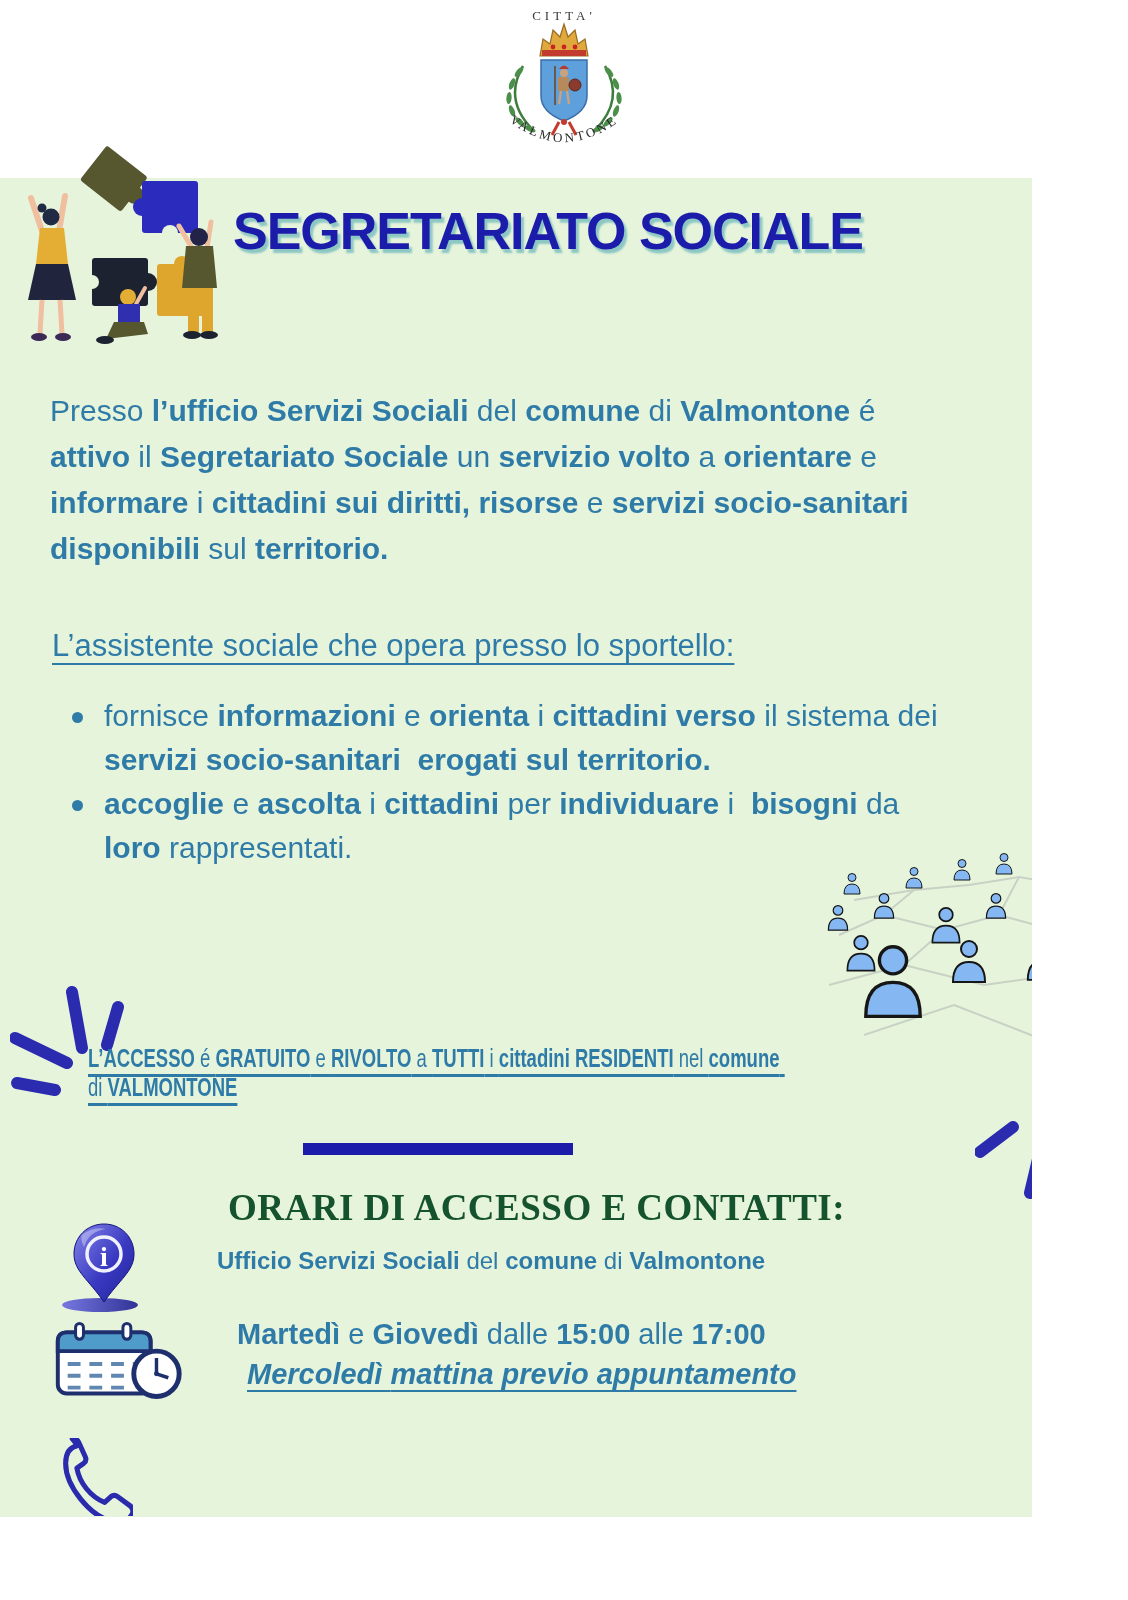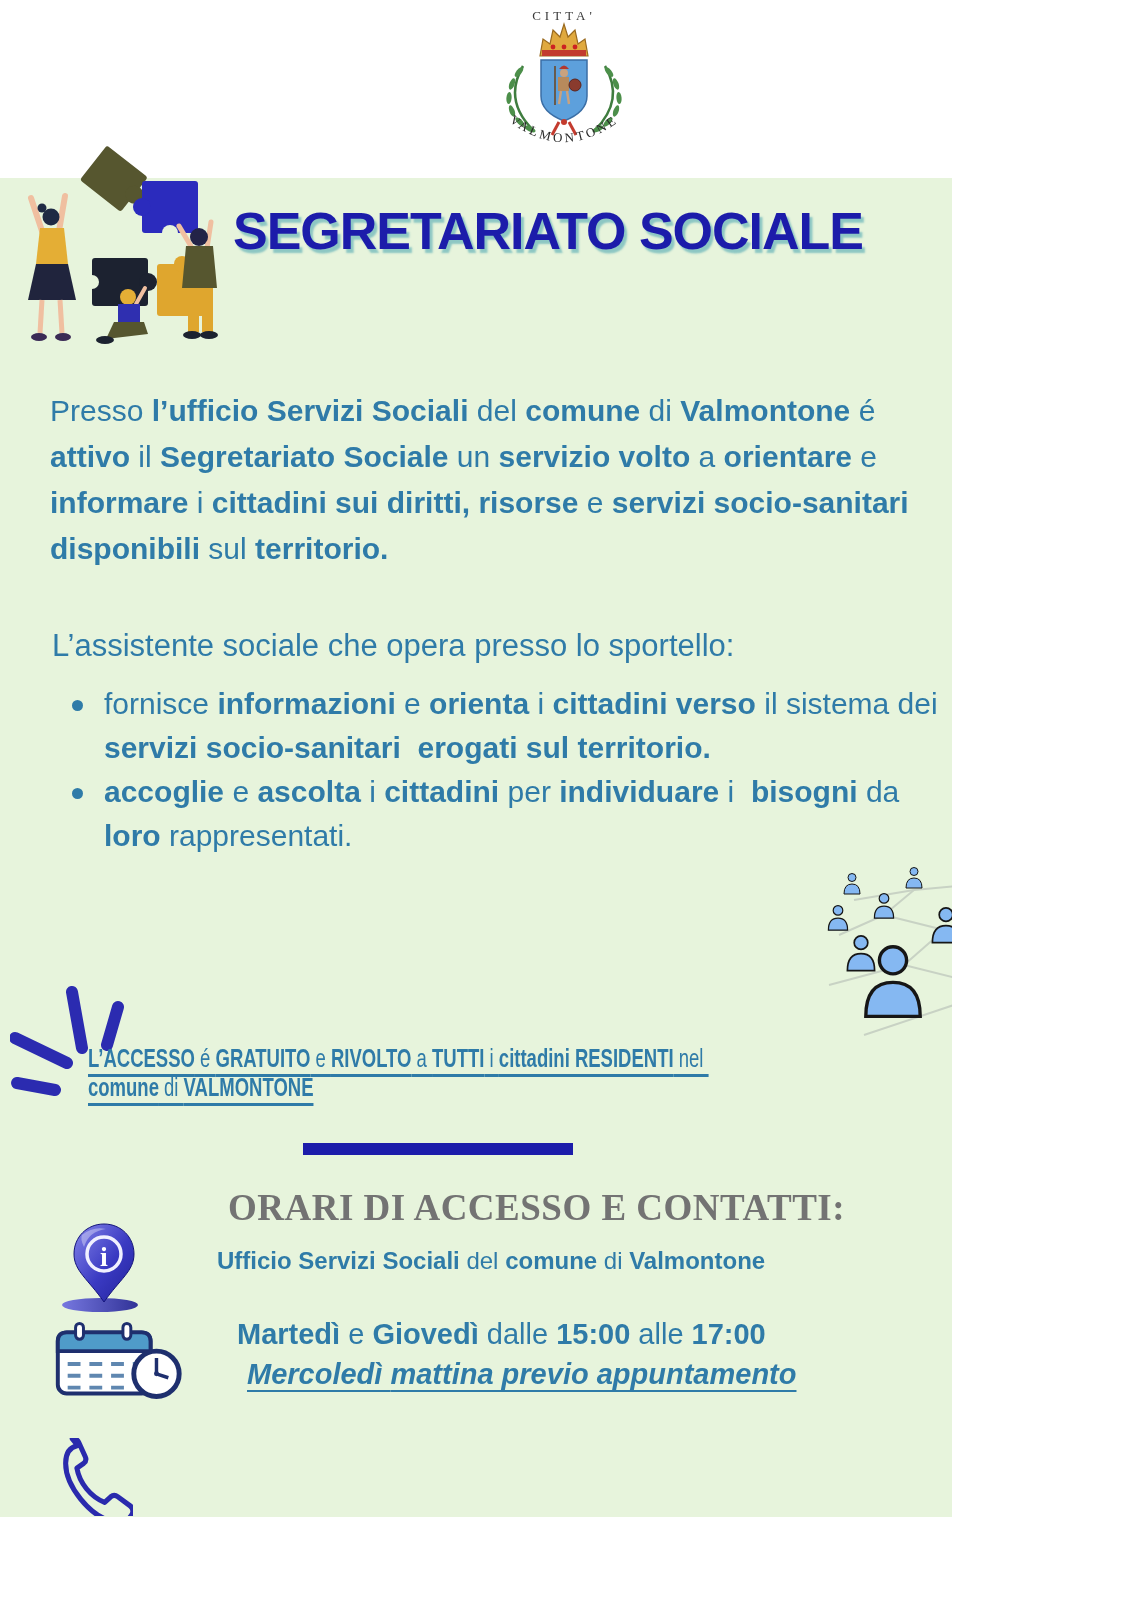--- a/index.html
+++ b/index.html
@@ -1,47 +1,47 @@
 <!DOCTYPE html>
 <html><head>
 <meta charset="utf-8">
 <style>
   html,body{margin:0;padding:0;background:#ffffff;}
-  .page{position:relative;width:952px;height:1600px;background:#ffffff;overflow:hidden;
+  .page{position:relative;width:1032px;height:1600px;background:#ffffff;overflow:hidden;
         font-family:"Liberation Sans","DejaVu Sans",sans-serif;}
   .green-bg{position:absolute;left:0;top:178px;width:1128px;height:1339px;background:#e7f4dc;}
   .bottom-white{position:absolute;left:0;top:1517px;width:1128px;height:83px;background:#ffffff;}
 
   .abs{position:absolute;}
   .teal{color:#2f7ba8;}
   .rich span{white-space:pre-wrap;}
   .b{font-weight:700;}
   .i{font-style:italic;}
 
   .title{left:233px;top:201px;font-size:52px;font-weight:800;letter-spacing:-1px;
          color:#1c1caa;white-space:nowrap;text-shadow:3px 4px 2px rgba(125,190,190,.85);}
 
   .intro{left:50px;top:388px;width:1075px;font-size:30px;line-height:46px;}
 
   .sportello{left:52px;top:626px;width:1075px;}
-  .sportello-heading{font-size:31px;line-height:40px;
-         text-decoration-thickness:2px;text-underline-offset:7px;margin:0 0 16px 0;font-weight:400;}
+  .sportello-heading{font-size:31px;line-height:40px;text-decoration:underline;
+         text-decoration-thickness:2px;text-underline-offset:7px;margin:0 0 28px 0;font-weight:400;}
   .bullets{margin:0;padding:0;list-style:none;}
   .bullets li{position:relative;padding-left:52px;font-size:30px;line-height:44px;}
   .bullets li::before{content:"";position:absolute;left:20px;top:18px;width:11px;height:11px;
          border-radius:50%;background:#2f7ba8;}
 
   .access{left:88px;top:1044px;font-size:25px;white-space:nowrap;transform:scaleX(.74);
           transform-origin:left top;}
   .access .u{text-decoration:underline;text-decoration-thickness:2.5px;text-underline-offset:7px;}
 
   .divider{left:303px;top:1143px;width:270px;height:12px;background:#1c1caa;}
 
   .orari{left:228px;top:1186px;font-family:"Liberation Serif","DejaVu Serif",serif;
-         font-weight:700;font-size:37px;color:#737373;letter-spacing:.5px;white-space:nowrap;}
+         font-weight:700;font-size:37px;color:#14532d;letter-spacing:.5px;white-space:nowrap;}
 
   .office{left:217px;top:1247px;font-size:24px;white-space:nowrap;}
   .hours1{left:237px;top:1318px;font-size:29px;white-space:nowrap;}
   .hours2{left:247px;top:1358px;font-size:29px;white-space:nowrap;font-style:italic;
           text-decoration:underline;text-decoration-thickness:2px;text-underline-offset:6px;}
   .phone-number{left:148px;top:1544px;font-size:32px;font-weight:700;letter-spacing:1.5px;white-space:nowrap;}
 </style>
 </head>
 <body>
 

